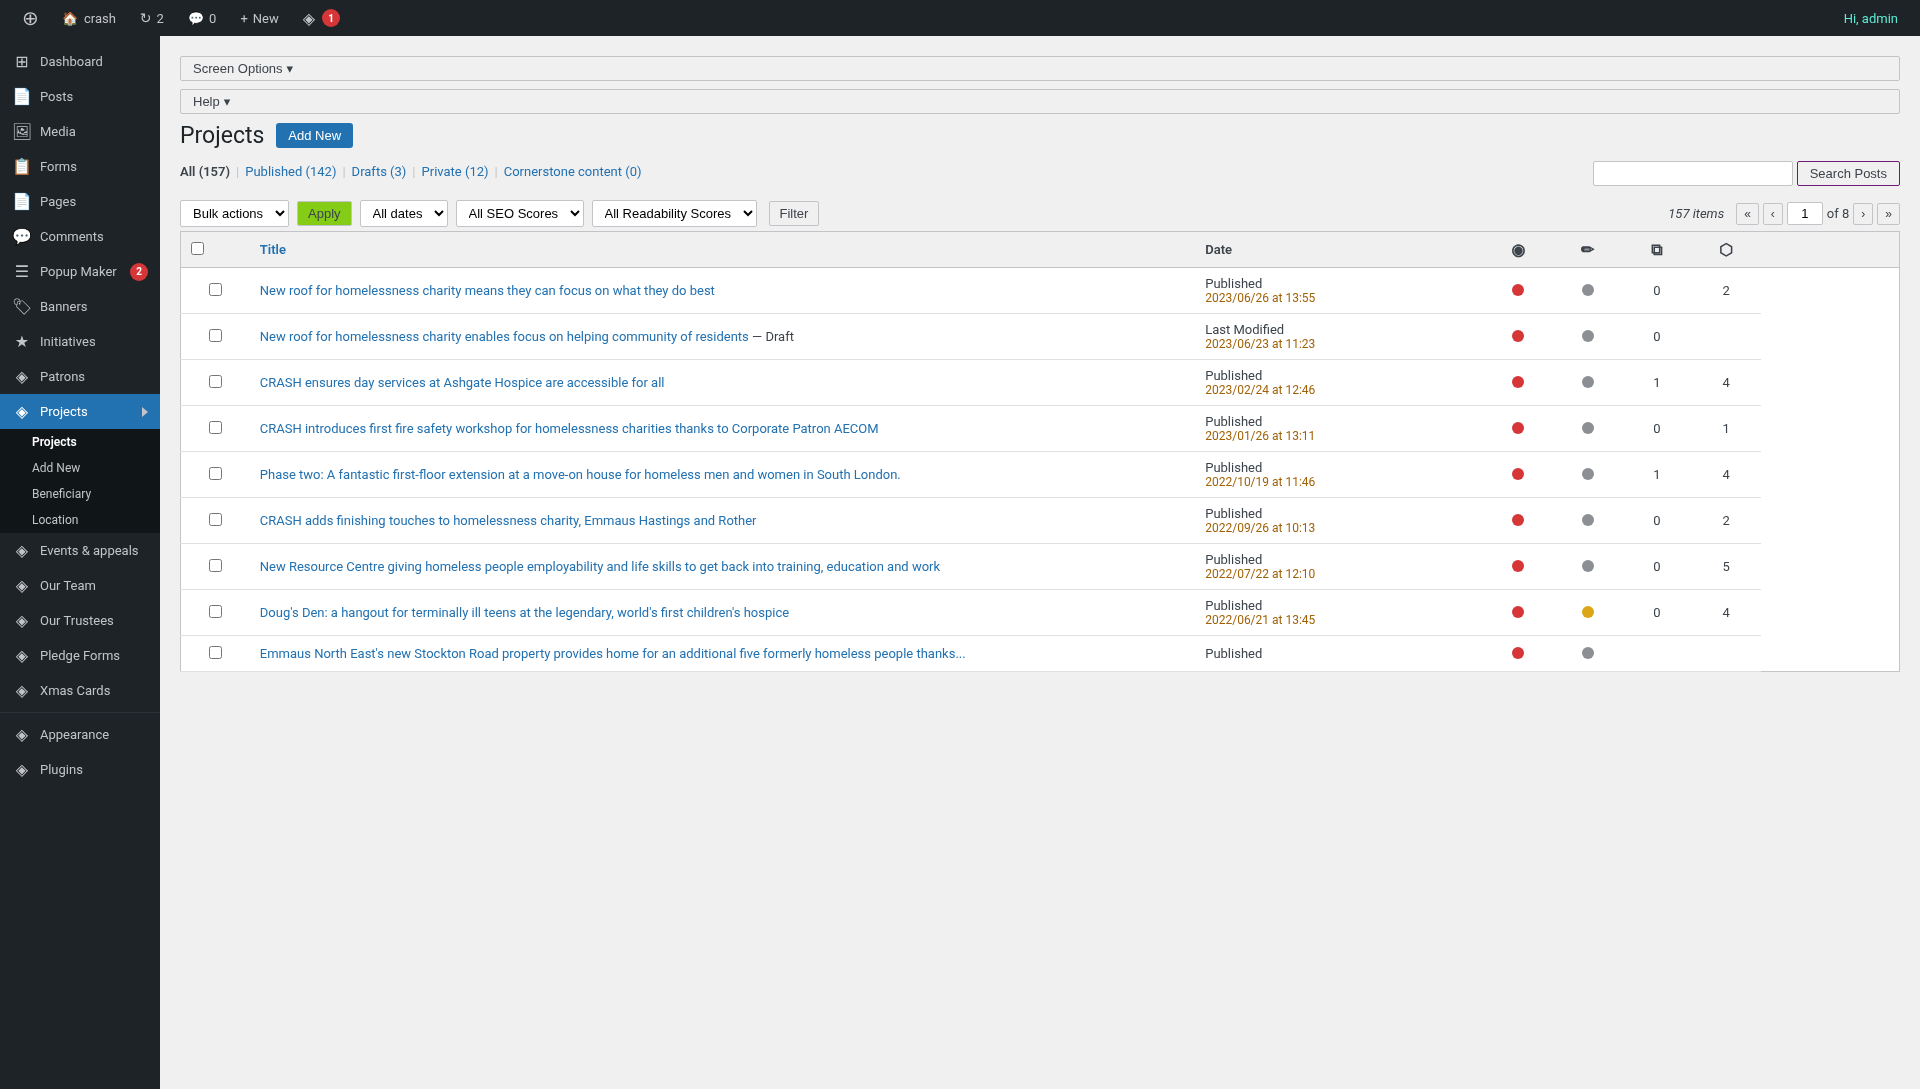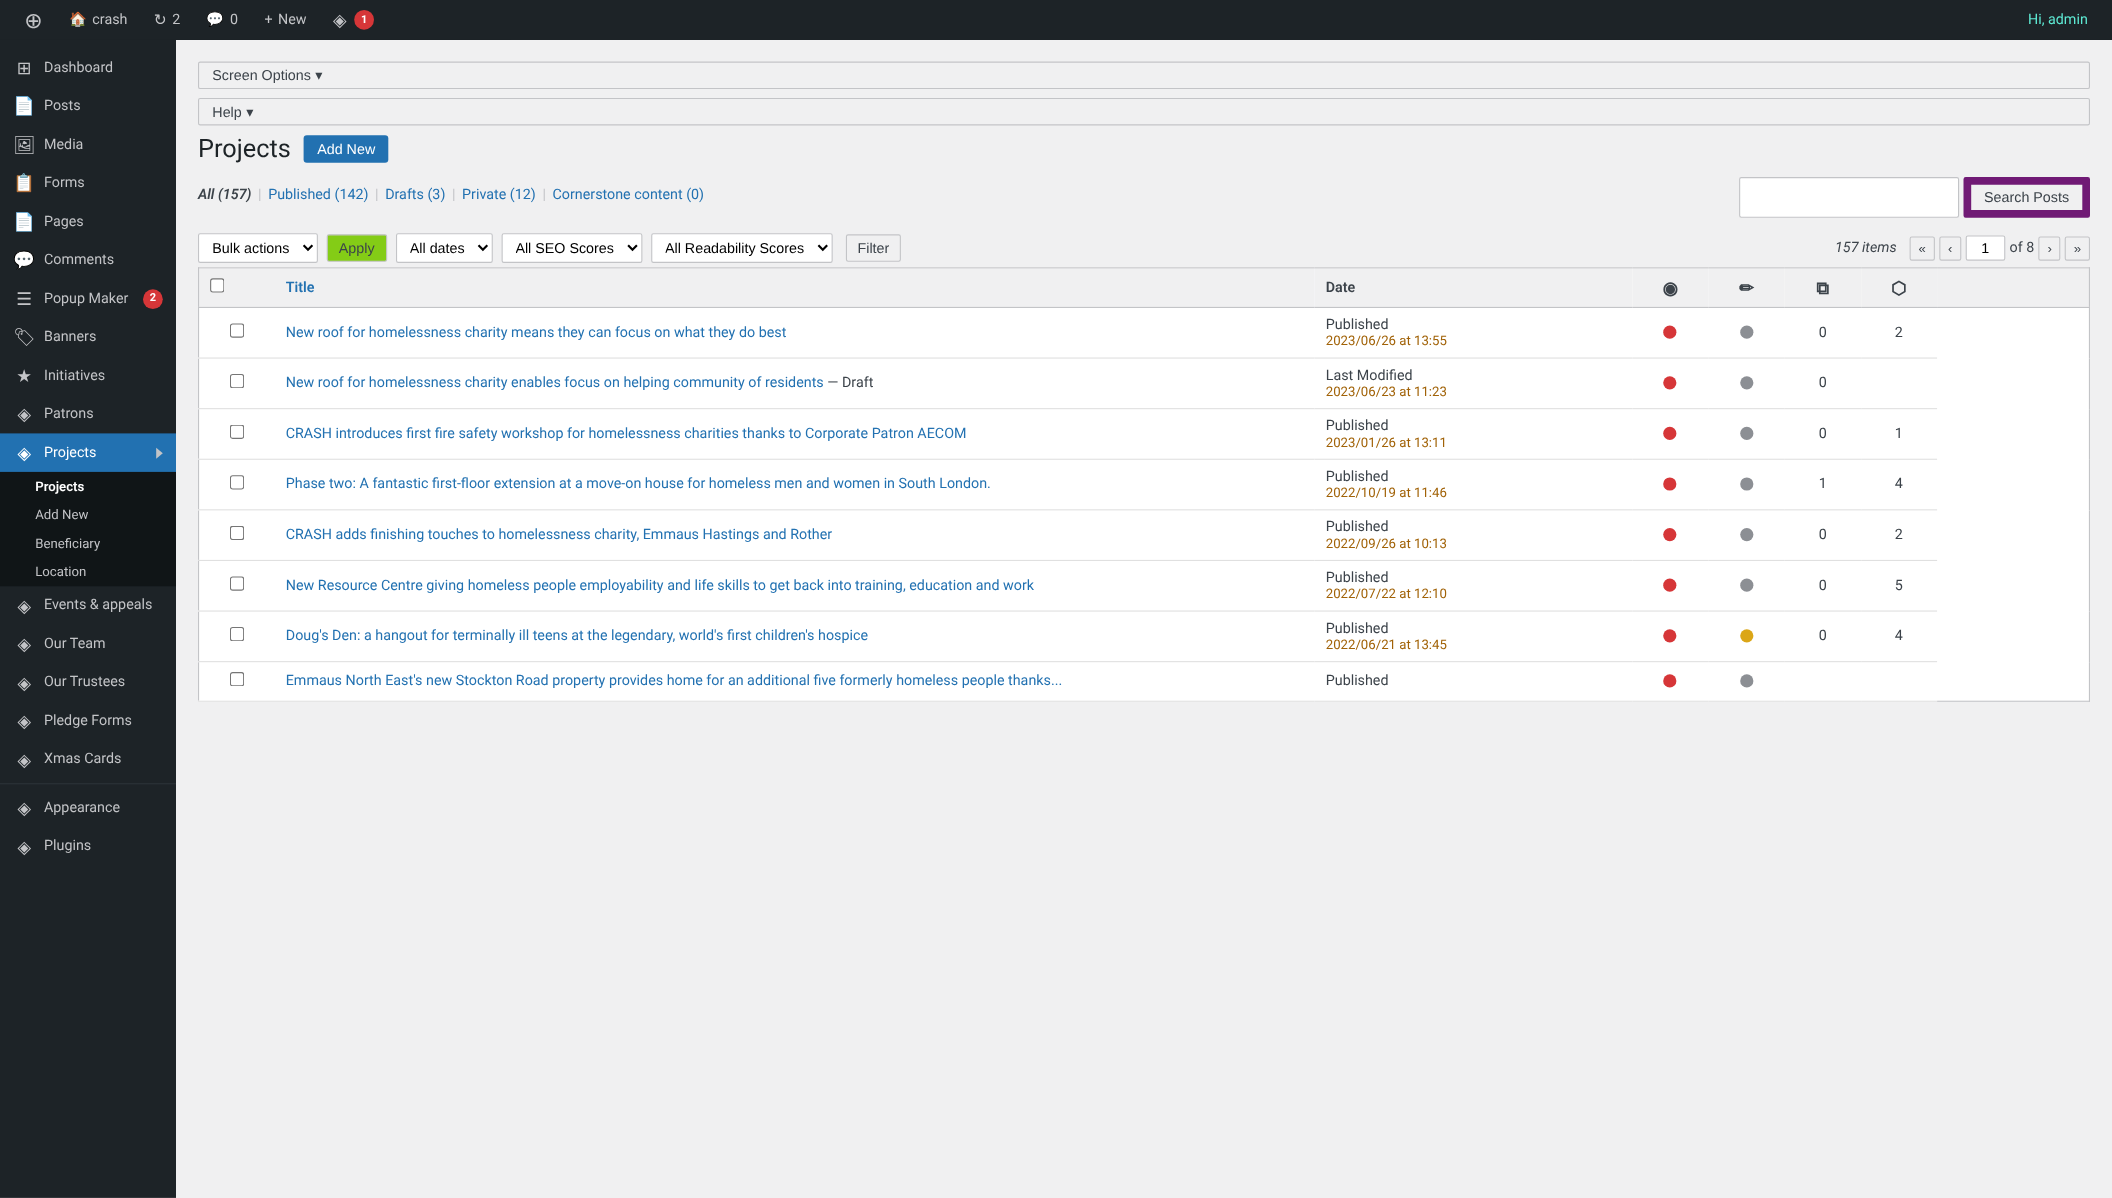--- a/index.html
+++ b/index.html
@@ -161,39 +161,39 @@
     
     .subsubsub {
       display: flex;
       align-items: center;
       gap: 4px;
       margin-bottom: 12px;
       font-size: 13px;
       flex: 1;
     }
     .subsubsub a { color: #2271b1; text-decoration: none; }
-    .subsubsub .current { font-weight: 600; color: #3c434a; font-style: italic; }
+    .subsubsub .current { font-weight: 600; color: #3c434a; }
     .subsubsub .sep { color: #c3c4c7; margin: 0 2px; }
 
     
     .search-row {
       display: flex;
       justify-content: flex-end;
       margin-bottom: 8px;
     }
     .search-row input {
       border: 1px solid #c3c4c7;
       padding: 4px 8px;
       font-size: 13px;
       width: 200px;
       border-radius: 2px;
     }
     .search-row button {
       background: #f0f0f1;
-      border: 7px solid #701a75;
+      border: 1px solid #701a75;
       padding: 4px 12px;
       cursor: pointer;
       font-size: 13px;
       border-radius: 2px;
       margin-left: 4px;
       color: #3c434a;
     }
 
     
     .tablenav {
@@ -578,20 +578,40 @@
       <span class="dot" style="background:#8c8f94"></span>
     </td>
     <td class="num-cell">0</td>
     <td class="num-cell"></td>
   </tr>
           <tr>
     <td class="check-col">
       <input type="checkbox" style="">
     </td>
     <td>
+      <a href="#" class="row-title">CRASH ensures day services at Ashgate Hospice are accessible for all</a>
+    </td>
+    <td>
+      <div class="date-info">Published</div>
+      <div class="date-sub">2023/02/24 at 12:46</div>
+    </td>
+    <td class="col-icon">
+      <span class="dot" style="background:#d63638"></span>
+    </td>
+    <td class="col-icon">
+      <span class="dot" style="background:#8c8f94"></span>
+    </td>
+    <td class="num-cell">1</td>
+    <td class="num-cell">4</td>
+  </tr>
+          <tr>
+    <td class="check-col">
+      <input type="checkbox" style="">
+    </td>
+    <td>
       <a href="#" class="row-title">CRASH introduces first fire safety workshop for homelessness charities thanks to Corporate Patron AECOM</a>
     </td>
     <td>
       <div class="date-info">Published</div>
       <div class="date-sub">2023/01/26 at 13:11</div>
     </td>
     <td class="col-icon">
       <span class="dot" style="background:#d63638"></span>
     </td>
     <td class="col-icon">

